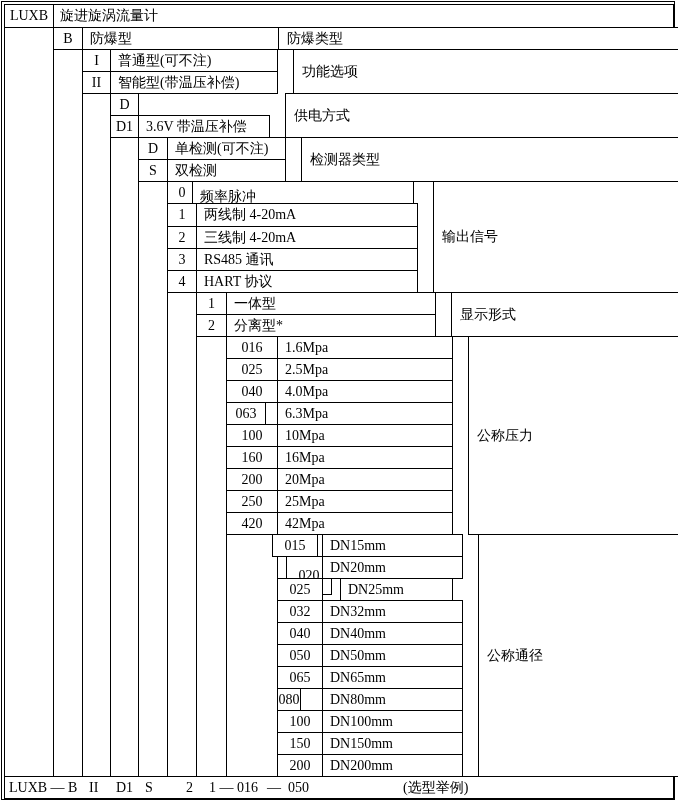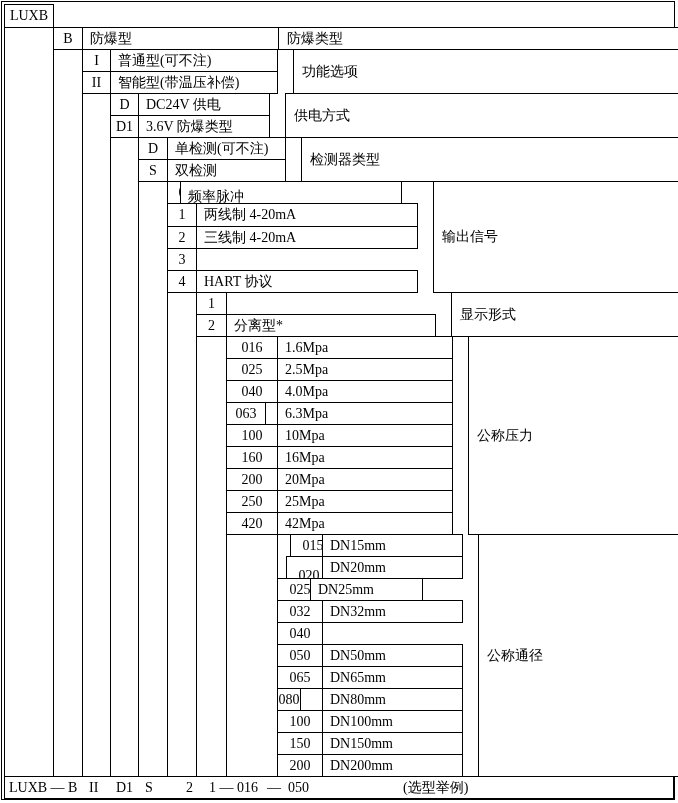--- a/index.html
+++ b/index.html
@@ -20,20 +20,21 @@
   .title{padding-left:6px;}
   .ex span{position:absolute;top:0;height:100%;display:flex;align-items:center;font-size:14px;}
 </style>
 </head>
 <body>
 
 <div id="stage">
   <div class="outer-frame"></div>
 
   <div class="cell code" style="left:4px;top:4px;width:50px;height:24px">LUXB</div>
+  <div class="cell title" style="left:53px;top:4px;width:621px;height:24px">旋进旋涡流量计</div>
 
   <div class="cell" style="left:4px;top:27px;width:50px;height:750px"></div>
   <div class="cell" style="left:53px;top:49px;width:30px;height:728px"></div>
   <div class="cell" style="left:82px;top:93px;width:29px;height:684px"></div>
   <div class="cell" style="left:110px;top:137px;width:29px;height:640px"></div>
   <div class="cell" style="left:138px;top:181px;width:30px;height:596px"></div>
   <div class="cell" style="left:167px;top:292px;width:30px;height:485px"></div>
   <div class="cell" style="left:196px;top:336px;width:31px;height:441px"></div>
   <div class="cell" style="left:226px;top:534px;width:52px;height:243px"></div>
 
@@ -41,43 +42,44 @@
   <div class="cell val" style="left:82px;top:27px;width:215px;height:23px">防爆型</div>
   <div class="cell lab" style="left:262px;top:27px;width:412px;height:23px">防爆类型</div>
 
   <div class="cell code" style="left:82px;top:49px;width:29px;height:23px">I</div>
   <div class="cell val" style="left:110px;top:49px;width:168px;height:23px">普通型(可不注)</div>
   <div class="cell code" style="left:82px;top:71px;width:29px;height:23px">II</div>
   <div class="cell val" style="left:110px;top:71px;width:168px;height:23px">智能型(带温压补偿)</div>
   <div class="cell lab" style="left:277px;top:49px;width:397px;height:45px">功能选项</div>
 
   <div class="cell code" style="left:110px;top:93px;width:29px;height:23px">D</div>
-  <div class="cell val" style="left:138px;top:93px;width:132px;height:23px">DC24V 供电</div>
   <div class="cell code" style="left:110px;top:115px;width:29px;height:23px">D1</div>
-  <div class="cell val" style="left:138px;top:115px;width:132px;height:23px">3.6V 防爆类型</div>
+  <div class="cell val" style="left:138px;top:115px;width:132px;height:23px">3.6V 带温压补偿</div>
   <div class="cell lab" style="left:269px;top:93px;width:405px;height:45px">供电方式</div>
 
   <div class="cell code" style="left:138px;top:137px;width:30px;height:23px">D</div>
   <div class="cell val" style="left:167px;top:137px;width:119px;height:23px">单检测(可不注)</div>
   <div class="cell code" style="left:138px;top:159px;width:30px;height:23px">S</div>
   <div class="cell val" style="left:167px;top:159px;width:119px;height:23px">双检测</div>
   <div class="cell lab" style="left:285px;top:137px;width:389px;height:45px">检测器类型</div>
 
   <div class="cell code" style="left:167px;top:181px;width:30px;height:23px">0</div>
-  <div class="cell val" style="left:180px;top:181px;width:222px;height:32px">频率脉冲</div>
+  <div class="cell val" style="left:192px;top:181px;width:222px;height:32px">频率脉冲</div>
   <div class="cell code" style="left:167px;top:203px;width:30px;height:24px">1</div>
   <div class="cell val" style="left:196px;top:203px;width:222px;height:24px">两线制 4-20mA</div>
   <div class="cell code" style="left:167px;top:226px;width:30px;height:23px">2</div>
   <div class="cell val" style="left:196px;top:226px;width:222px;height:23px">三线制 4-20mA</div>
   <div class="cell code" style="left:167px;top:248px;width:30px;height:23px">3</div>
+  <div class="cell val" style="left:196px;top:248px;width:222px;height:23px">RS485 通讯</div>
   <div class="cell code" style="left:167px;top:270px;width:30px;height:23px">4</div>
   <div class="cell val" style="left:196px;top:270px;width:222px;height:23px">HART 协议</div>
   <div class="cell lab" style="left:417px;top:181px;width:257px;height:112px">输出信号</div>
 
   <div class="cell code" style="left:196px;top:292px;width:31px;height:23px">1</div>
+  <div class="cell val" style="left:226px;top:292px;width:210px;height:23px">一体型</div>
   <div class="cell code" style="left:196px;top:314px;width:31px;height:23px">2</div>
   <div class="cell val" style="left:226px;top:314px;width:210px;height:23px">分离型*</div>
   <div class="cell lab" style="left:435px;top:292px;width:239px;height:45px">显示形式</div>
 
   <div class="cell code" style="left:226px;top:336px;width:52px;height:23px">016</div>
   <div class="cell val" style="left:277px;top:336px;width:176px;height:23px">1.6Mpa</div>
   <div class="cell code" style="left:226px;top:358px;width:52px;height:23px">025</div>
   <div class="cell val" style="left:277px;top:358px;width:176px;height:23px">2.5Mpa</div>
   <div class="cell code" style="left:226px;top:380px;width:52px;height:23px">040</div>
   <div class="cell val" style="left:277px;top:380px;width:176px;height:23px">4.0Mpa</div>
@@ -88,29 +90,30 @@
   <div class="cell code" style="left:226px;top:446px;width:52px;height:23px">160</div>
   <div class="cell val" style="left:277px;top:446px;width:176px;height:23px">16Mpa</div>
   <div class="cell code" style="left:226px;top:468px;width:52px;height:23px">200</div>
   <div class="cell val" style="left:277px;top:468px;width:176px;height:23px">20Mpa</div>
   <div class="cell code" style="left:226px;top:490px;width:52px;height:23px">250</div>
   <div class="cell val" style="left:277px;top:490px;width:176px;height:23px">25Mpa</div>
   <div class="cell code" style="left:226px;top:512px;width:52px;height:23px">420</div>
   <div class="cell val" style="left:277px;top:512px;width:176px;height:23px">42Mpa</div>
   <div class="cell lab" style="left:452px;top:336px;width:222px;height:199px">公称压力</div>
 
-  <div class="cell code" style="left:290px;top:534px;width:46px;height:23px">015</div>
+  <div class="cell code" style="left:272px;top:534px;width:46px;height:23px">015</div>
   <div class="cell val" style="left:322px;top:534px;width:141px;height:23px">DN15mm</div>
   <div class="cell code" style="left:286px;top:556px;width:46px;height:39px">020</div>
   <div class="cell val" style="left:322px;top:556px;width:141px;height:23px">DN20mm</div>
   <div class="cell code" style="left:277px;top:578px;width:46px;height:23px">025</div>
-  <div class="cell val" style="left:310px;top:578px;width:113px;height:23px">DN25mm</div>
+  <div class="cell val" style="left:340px;top:578px;width:113px;height:23px">DN25mm</div>
   <div class="cell code" style="left:277px;top:600px;width:46px;height:23px">032</div>
   <div class="cell val" style="left:322px;top:600px;width:141px;height:23px">DN32mm</div>
   <div class="cell code" style="left:277px;top:622px;width:46px;height:23px">040</div>
+  <div class="cell val" style="left:322px;top:622px;width:141px;height:23px">DN40mm</div>
   <div class="cell code" style="left:277px;top:644px;width:46px;height:23px">050</div>
   <div class="cell val" style="left:322px;top:644px;width:141px;height:23px">DN50mm</div>
   <div class="cell code" style="left:277px;top:666px;width:46px;height:23px">065</div>
   <div class="cell val" style="left:322px;top:666px;width:141px;height:23px">DN65mm</div>
   <div class="cell code" style="left:277px;top:688px;width:24px;height:23px">080</div>
   <div class="cell val" style="left:322px;top:688px;width:141px;height:23px">DN80mm</div>
   <div class="cell code" style="left:277px;top:710px;width:46px;height:23px">100</div>
   <div class="cell val" style="left:322px;top:710px;width:141px;height:23px">DN100mm</div>
   <div class="cell code" style="left:277px;top:732px;width:46px;height:23px">150</div>
   <div class="cell val" style="left:322px;top:732px;width:141px;height:23px">DN150mm</div>

